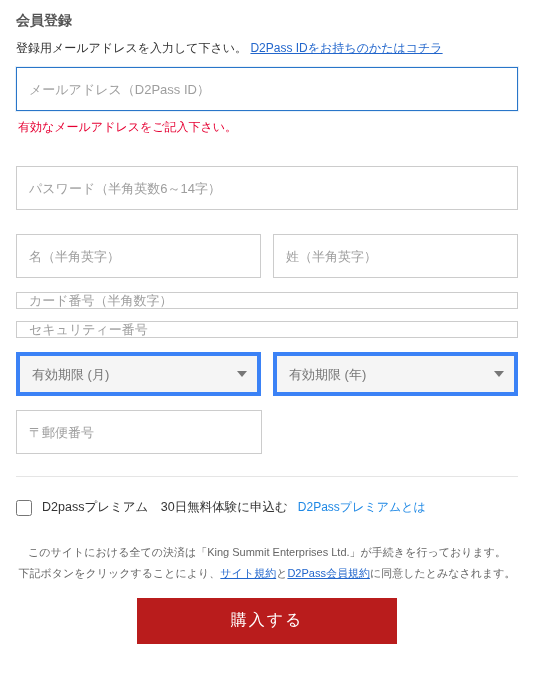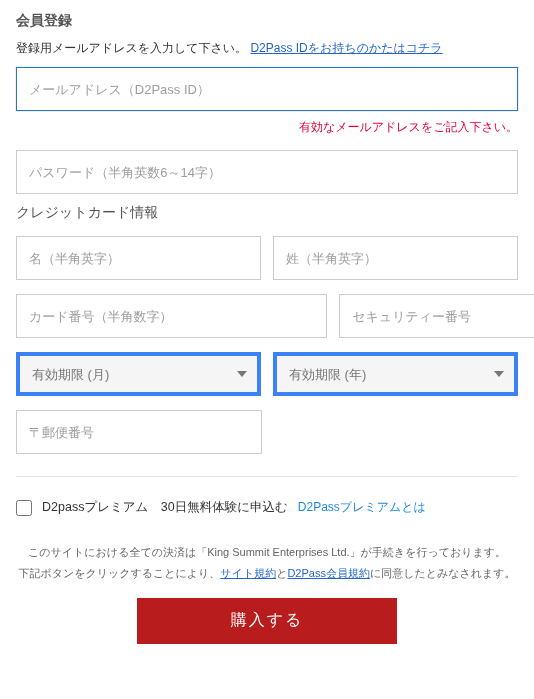--- a/index.html
+++ b/index.html
@@ -6,42 +6,42 @@
   body { font-family: "Hiragino Kaku Gothic ProN", "メイリオ", Meiryo, sans-serif; font-size: 13px; color: #333; background: #fff; width: 534px; padding: 12px 16px 16px 16px; }
   h2.section-title { font-size: 14px; font-weight: 700; color: #555; margin-bottom: 10px; }
   .subtitle-line { font-size: 12px; color: #333; margin-bottom: 10px; }
   .subtitle-line a { color: #2266cc; text-decoration: underline; }
   input[type=text].field, input[type=password].field, .select-field {
     width: 100%; height: 44px; border: 1px solid #ccc; background: #fff;
     padding: 0 12px; font-size: 13px; color: #333; outline: none;
   }
   input[type=text].field::placeholder, input[type=password].field::placeholder { color: #9e9e9e; }
   input[type=text].field.error-border { border: 1px solid #2976c9; box-shadow: 0 0 0 1px rgba(41,118,201,0.1); }
-  .error-msg { color: #e60033; font-size: 12px; margin: 8px 0 14px 2px; text-align: right; }
+  .error-msg { color: #e60033; font-size: 12px; margin: 8px 0 30px 2px; }
   .spacer-v { height: 14px; }
   hr.sep { border: none; border-top: 1px solid #e5e5e5; margin: 22px 0; }
   .cc-header { display: flex; justify-content: space-between; align-items: center; margin-bottom: 14px; margin-top: 10px; }
   .cc-header h2 { font-size: 14px; font-weight: 500; color: #555; }
   .cc-icons { display: flex; gap: 4px; align-items: center; }
   .card-logo { height: 16px; width: 26px; display: inline-flex; align-items: center; justify-content: center; font-size: 8px; font-weight: bold; border-radius: 2px; }
   .visa { color: #1a1f71; font-style: italic; letter-spacing: -0.5px; }
   .mc { position: relative; width: 22px; }
   .mc::before, .mc::after { content:""; width:10px; height:10px; border-radius:50%; position:absolute; top:3px; }
   .mc::before { background:#eb001b; left:2px; }
   .mc::after { background:#f79e1b; left:9px; opacity:0.9;}
   .diners { width:20px;height:13px;border:1px solid #003a70;border-radius:50%;background:#003a70;position:relative;}
   .diners::after{content:"";position:absolute;left:4px;top:1px;width:10px;height:9px;border-radius:50%;background:#fff;}
   .jcb { display:flex; gap:1px;}
   .jcb span{width:5px;height:14px;border-radius:1px;}
   .jcb span:nth-child(1){background:#0f4c9c;}
   .jcb span:nth-child(2){background:#c8102e;}
   .jcb span:nth-child(3){background:#0e7a3b;}
   .row { display: flex; gap: 12px; }
   .row > * { flex: 1; }
-  .row-60-40 { display:flex; gap:12px; }
+  .row-60-40 { display:flex; gap:12px;flex-direction:column; }
   .row-60-40 > :first-child { flex: 0 0 62%; }
   .row-60-40 > :last-child { flex: 1; }
   .cvv-wrap { position: relative; display:flex; align-items:center; border:1px solid #ccc; height:44px;}
   .cvv-wrap input { border:none; height:100%; padding:0 12px; flex:1; font-size:13px; outline:none;}
   .cvv-wrap input::placeholder{color:#9e9e9e;}
   .select-wrap { position:relative; flex:1; }
   .select-field { appearance:none; -webkit-appearance:none; background:#f5f5f5; border:4px solid #3b82f6; color:#777; cursor:pointer;}
   .select-wrap::after { content:""; position:absolute; right:14px; top:50%; transform:translateY(-50%); width:0;height:0;border-left:5px solid transparent;border-right:5px solid transparent;border-top:6px solid #777; pointer-events:none;}
   .checkbox-row { display:flex; align-items:flex-end; gap:10px; font-size:12.5px; margin: 6px 0 26px 0;}
   .checkbox-row input[type=checkbox]{ width:16px;height:16px; accent-color:#888;}
@@ -64,21 +64,20 @@
 
 
 <input type="text" class="field error-border" placeholder="メールアドレス（D2Pass ID）" style="">
 <div class="error-msg">有効なメールアドレスをご記入下さい。</div>
 
 
 <input type="password" class="field" placeholder="パスワード（半角英数6～14字）" style="">
 
 
 <div class="cc-header">
-  <h2>クレジットカード情報</h2>
 </div>
 
 
 <div class="row">
   <input type="text" class="field" placeholder="名（半角英字）" style="">
   <input type="text" class="field" placeholder="姓（半角英字）" style="">
 </div>
 <div class="spacer-v"></div>
 
 

